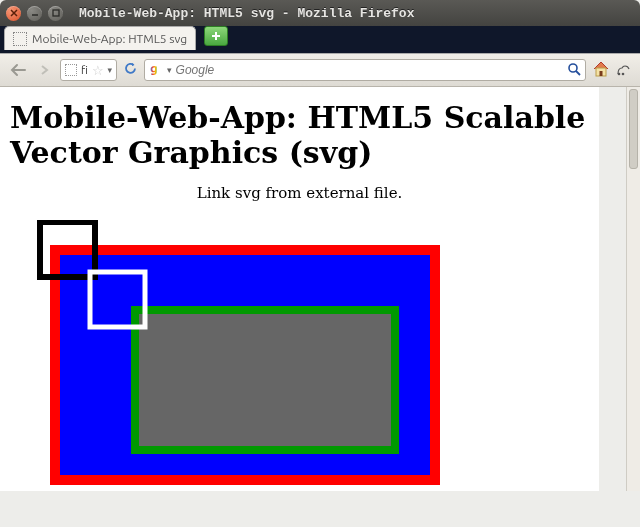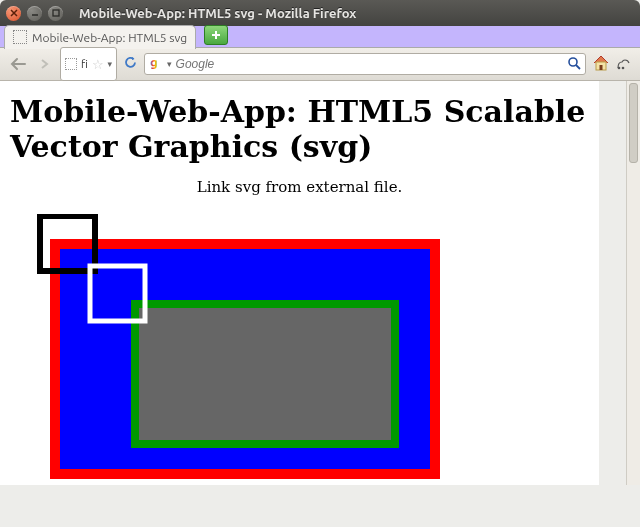--- a/index.html
+++ b/index.html
@@ -11,34 +11,35 @@
     overflow: hidden;
   }
   .titlebar {
     height: 26px;
     background: linear-gradient(to bottom, #5a5955 0%, #434340 100%);
     display: flex;
     align-items: center;
     border-top-left-radius: 6px;
     border-top-right-radius: 6px;
     padding: 0 6px;
+    font-family: Liberation Mono, monospace;
   }
   .wb { width: 15px; height: 15px; border-radius: 50%; margin-right: 6px;
         display:flex;align-items:center;justify-content:center;font-size:10px;
         box-shadow: inset 0 1px 0 rgba(255,255,255,.3);}
   .wb.close { background: radial-gradient(circle at 30% 30%, #f79674, #d9512b);}
   .wb.min   { background: radial-gradient(circle at 30% 30%, #8a8984, #5f5e59);}
   .wb.max   { background: radial-gradient(circle at 30% 30%, #8a8984, #5f5e59);}
   .title {
     color: #e6e5e2; font-size: 13px; font-weight: bold; margin-left: 10px;
     text-shadow: 0 -1px 0 #222;
   }
   .tabstrip {
-    height: 22px; background: #c4b5fd;
-    display: flex; align-items: center; padding-left: 4px;
+    height: 28px; background: #0f172a;
+    display: flex; align-items: flex-start; padding-left: 4px;
     border-bottom: 1px solid #aaa;
   }
   .tab {
     background:#f4f2ee;
     border:1px solid #aaa; border-bottom:none;
     border-top-left-radius:5px;border-top-right-radius:5px;
     padding: 3px 8px; font-size: 12px; color:#555;
     display:flex;align-items:center;gap:5px;
     height: 24px; max-width:220px;
   }
@@ -53,21 +54,21 @@
     border-bottom:1px solid #b8b4ab;
     display:flex;align-items:center;gap:6px;padding:0 8px;
   }
   .nav-btn {
     width:20px;height:20px;display:flex;align-items:center;justify-content:center;
     color:#8a8983;font-size:16px;
   }
   .url-box {
     display:flex;align-items:center;gap:4px;
     border:1px solid #b0aca3;border-radius:3px;background:#fff;
-    height:34px;padding:0 4px;font-size:11px;color:#333;
+    height:22px;padding:0 4px;font-size:11px;color:#333;
   }
   .url-box .pg{border:1px dotted #999;width:12px;height:12px;}
   .star{color:#ccc;font-size:13px;}
   .drop{color:#666;font-size:9px;}
   .reload{color:#3f79c7;font-size:14px;}
   .searchbox {
     flex:1;display:flex;align-items:center;
     border:1px solid #b0aca3;border-radius:3px;background:#fff;
     height:22px;padding:0 4px;gap:4px;
   }

